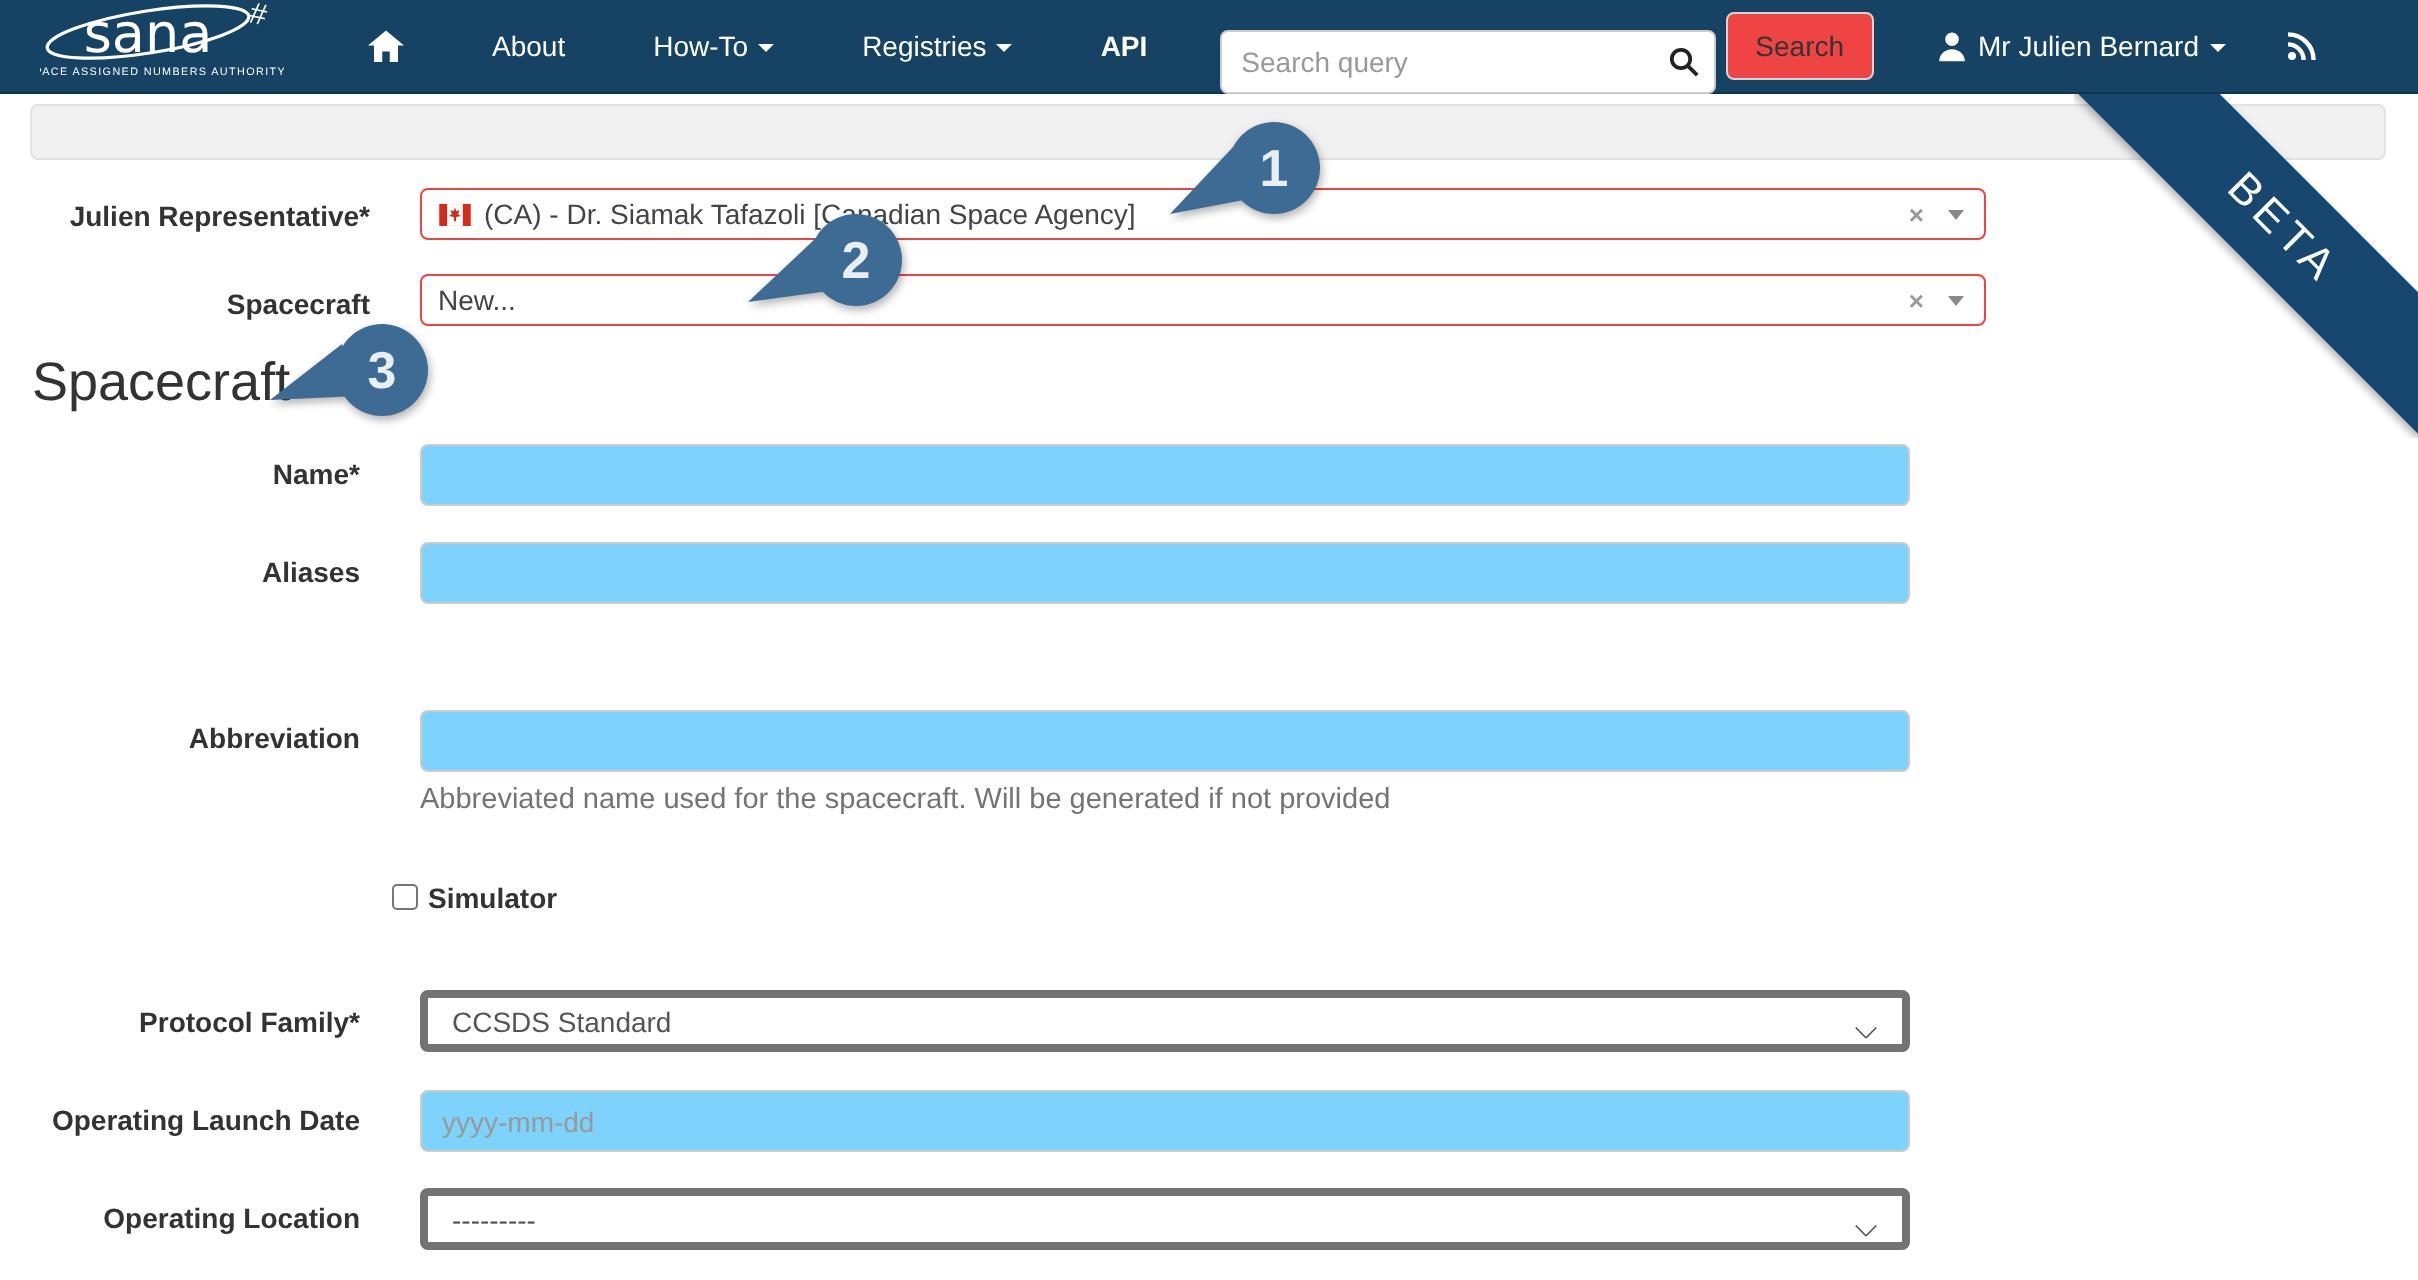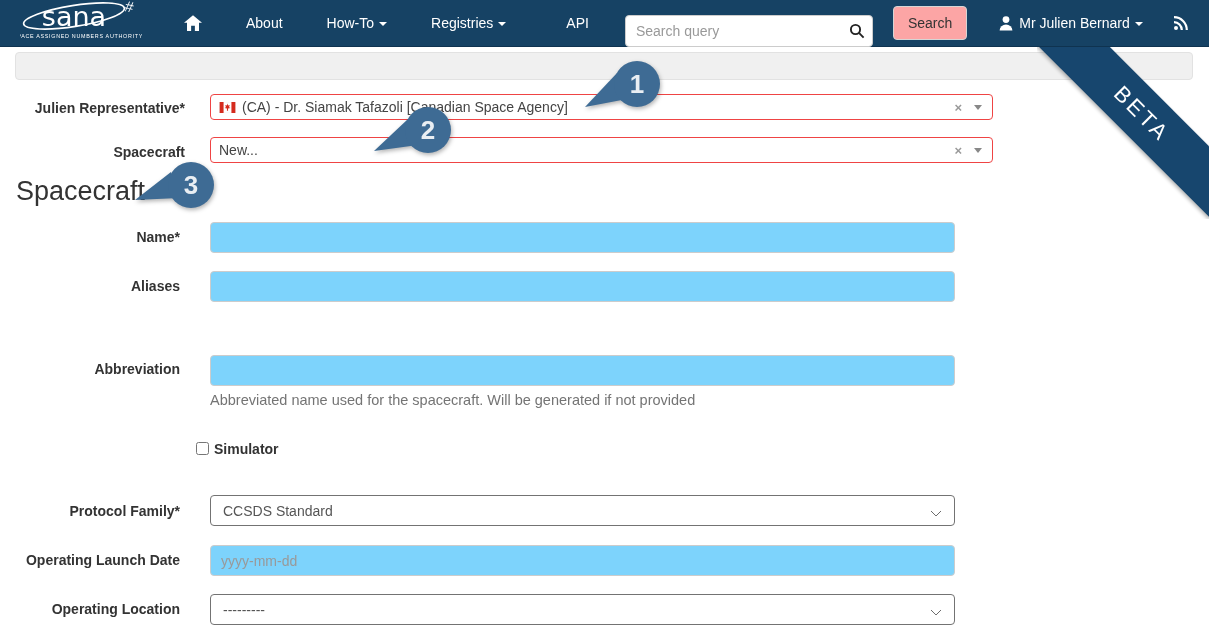--- a/index.html
+++ b/index.html
@@ -19,37 +19,37 @@
   }
   .brand { margin-left:20px; display:block; cursor:pointer; }
   .nav-link {
     color:#fff; font-size:14px; text-decoration:none; cursor:pointer;
     display:flex; align-items:center; white-space:nowrap;
   }
   .nav-link.home { margin-left:42px; }
   .nav-link.about { margin-left:44px; }
   .nav-link.howto { margin-left:44px; }
   .nav-link.registries { margin-left:44px; }
-  .nav-link.api { margin-left:60px; font-weight:normal; }
+  .nav-link.api { margin-left:44px; font-weight:bold; }
   .caret-down {
     display:inline-block; width:0; height:0; margin-left:5px; margin-top:2px;
     border-left:4px solid transparent; border-right:4px solid transparent;
     border-top:4px solid #fff;
   }
   .search-wrap { position:relative; margin-left:36px;margin-top:16px; }
   .search-input {
     width:248px; height:32px; border:1px solid #ccc; border-radius:4px;
     padding:0 32px 0 10px; font-size:14px; color:#333;
     font-family:"Liberation Sans", sans-serif; outline:none; background:#fff;
   }
   .search-input::placeholder { color:#999; }
   .search-mag { position:absolute; right:8px; top:8px; }
   .search-btn {
-    margin-left:20px; height:34px; padding:0 14px;
-    background:#fca5a5; border:1px solid #d5d5d5; border-radius:4px;
+    margin-left:5px; height:34px; padding:0 14px;
+    background:#ef4444; border:1px solid #d5d5d5; border-radius:4px;
     font-size:14px; color:#333; font-family:"Liberation Sans", sans-serif;
     cursor:pointer;
   }
   .user-menu { margin-left:32px; }
   .user-menu .uicon { margin-right:6px; display:inline-flex; }
   .rss-link { margin-left:30px; display:flex; cursor:pointer; }
   
   .gray-bar {
     position:absolute; left:15px; top:52px; width:1178px; height:28px;
     background:#f0f0f0; border:1px solid #e2e2e2; border-radius:4px;
@@ -88,21 +88,21 @@
   .tinput {
     position:absolute; left:210px; width:745px; height:31px;
     border:1px solid #ccc; border-radius:4px; padding:0 10px;
     font-size:14px; color:#333; font-family:"Liberation Sans", sans-serif;
     outline:none; background:#7dd3fc;
   }
   .tinput::placeholder { color:#999; }
   .help { position:absolute; left:210px; font-size:14.5px; color:#747474; }
   .nselect {
     position:absolute; left:210px; width:745px; height:31px;
-    border:1px solid #737373; border-radius:4px; background:#fff;
+    border:4px solid #737373; border-radius:4px; background:#fff;
     display:flex; align-items:center; padding:0 12px; cursor:pointer;
   }
   .nselect .val { font-size:14px; color:#555; }
   .nchev {
     position:absolute; right:14px; top:11px; width:8px; height:8px;
     border-right:1.6px solid #555; border-bottom:1.6px solid #555;
     transform:rotate(45deg); border-radius:1px;
   }
   .cb { position:absolute; left:196px; top:442px; width:13px; height:13px; cursor:pointer; }
   .cb-label { position:absolute; left:214px; top:441px; font-size:14px; font-weight:bold; color:#333; cursor:pointer; }

